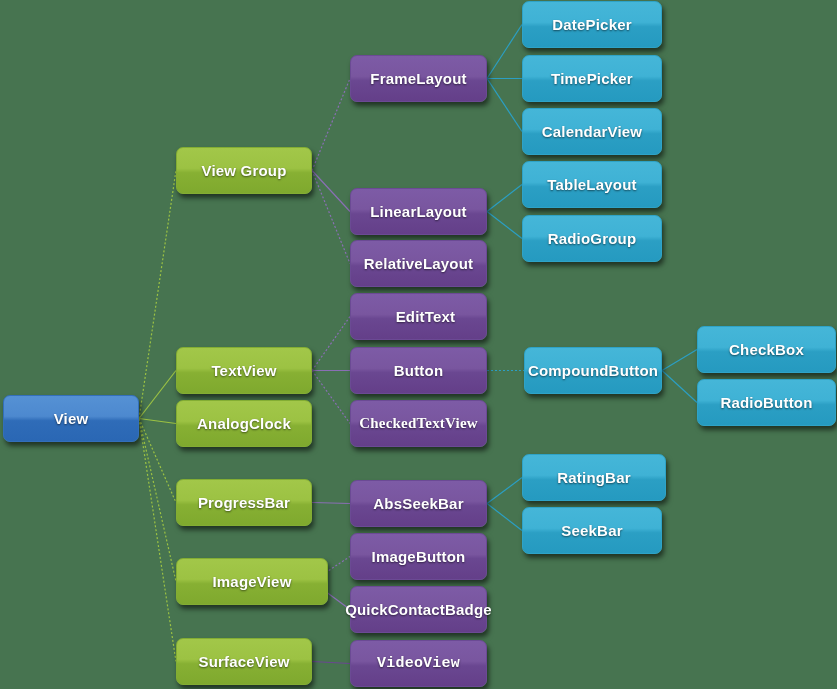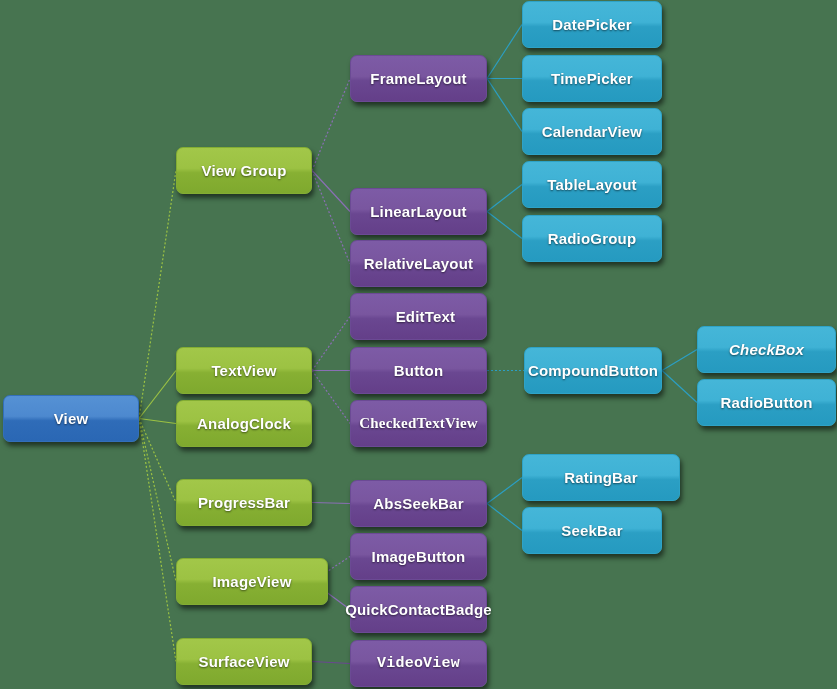--- a/index.html
+++ b/index.html
@@ -148,26 +148,26 @@
       </div>
       <div class="node cyan" style="left: 522px; top: 161px; width: 140px; height: 47px;">
         <span>TableLayout</span>
       </div>
       <div class="node cyan" style="left: 522px; top: 215px; width: 140px; height: 47px;">
         <span>RadioGroup</span>
       </div>
       <div class="node cyan" style="left: 524px; top: 347px; width: 138px; height: 47px;">
         <span>CompoundButton</span>
       </div>
-      <div class="node cyan" style="left: 522px; top: 454px; width: 158px; height: 47px;">
+      <div class="node cyan" style="left: 522px; top: 454px; width: 144px; height: 47px;">
         <span>RatingBar</span>
       </div>
       <div class="node cyan" style="left: 522px; top: 507px; width: 140px; height: 47px;">
         <span>SeekBar</span>
       </div>
-      <div class="node cyan" style="left: 697px; top: 326px; width: 139px; height: 47px; font-style: italic;">
+      <div class="node cyan" style="left: 697px; top: 326px; width: 139px; height: 47px;">
         <span>CheckBox</span>
       </div>
       <div class="node cyan" style="left: 697px; top: 379px; width: 139px; height: 47px;">
         <span>RadioButton</span>
       </div>
     </div>
 </div>
 
 </body></html>

